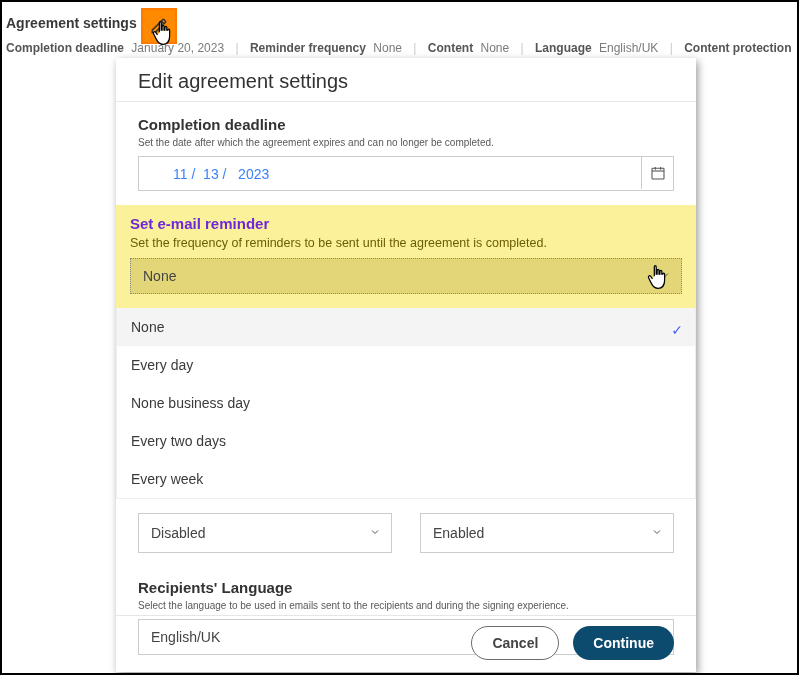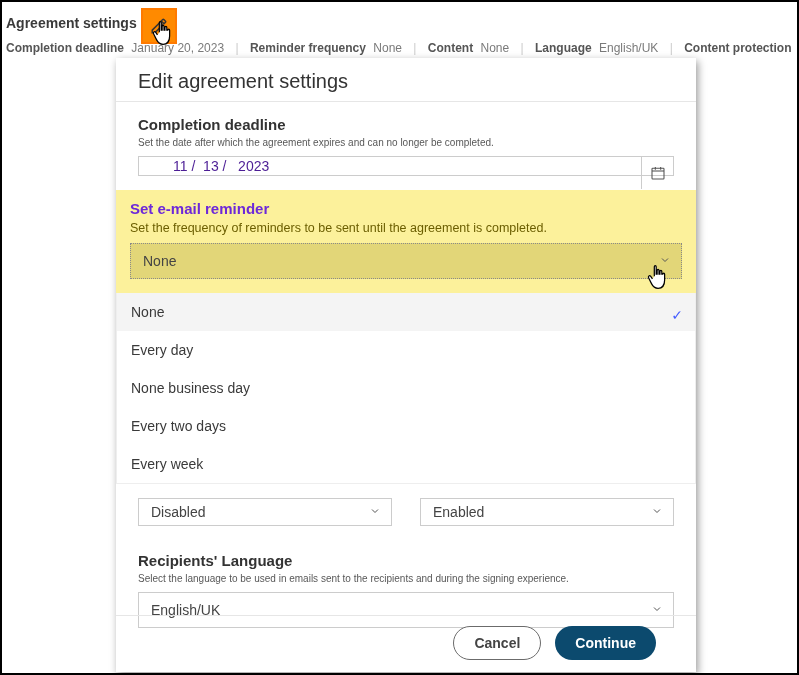--- a/index.html
+++ b/index.html
@@ -22,22 +22,22 @@
     padding:12px 22px 16px 22px;
   }
   .dialog-title { font-size:20px; font-weight:400; color:#333; margin-bottom:8px; }
   .divider { height:1px; background:#e6e6e6; margin:0 -22px 14px -22px; }
 
   .section-heading { font-size:15px; font-weight:700; color:#333; margin-bottom:4px; }
   .section-sub { font-size:10px; color:#585858; margin-bottom:8px; }
 
   .field { position:relative; }
   .date-input {
-    width:100%; height:20px; border:1px solid #ccc; padding:0 40px 0 34px;
-    font-size:14px; color:#4c1d95; background:#fff;
+    width:100%; height:35px; border:1px solid #ccc; padding:0 40px 0 34px;
+    font-size:14px; color:#3b82f6; background:#fff;
   }
   .calendar-btn {
     position:absolute; right:1px; top:1px; width:32px; height:32px;
     border-left:1px solid #ccc; display:flex; align-items:center; justify-content:center;
   }
   .calendar-btn svg { width:16px; height:16px; stroke:#555; fill:none; }
 
   .highlight-section { background:#fcf19b; margin:14px -22px 0 -22px; padding:10px 14px 14px 14px; position:relative; }
   .hl-heading { font-size:15px; font-weight:700; color:#6d28d9; margin-bottom:4px; }
   .hl-sub { font-size:12.5px; color:#6b5e00; margin-bottom:8px; }
@@ -51,32 +51,32 @@
     margin:0 -22px; background:#fff; border:1px solid #eee; border-top:none;
   }
   .option-item {
     padding:11px 14px; font-size:14px; color:#3a3a3a; position:relative;
   }
   .option-item.selected { background:#f4f4f4; }
   .check-mark { position:absolute; right:12px; top:14px; color:#445cff; font-size:14px; }
 
   .dual-selects { display:flex; gap:28px; margin-top:14px; }
   .mini-select {
-    flex:1; height:28px; border:1px solid #ccc; padding:0 34px 0 12px;
+    flex:1; height:40px; border:1px solid #ccc; padding:0 34px 0 12px;
     font-size:14px; color:#444; display:flex; align-items:center; position:relative;
     background:#fff;
   }
   .chevron { position:absolute; right:10px; top:50%; transform:translateY(-50%); }
   .chevron svg { width:12px; height:12px; stroke:#555; fill:none; stroke-width:2; }
 
   .lang-section { margin-top:26px; }
   .lang-select { margin-top:8px; width:100%; height:36px; border:1px solid #ccc; padding:0 34px 0 12px; font-size:14px; color:#444; display:flex; align-items:center; position:relative; }
 
   .footer-line { position:absolute; bottom:56px; left:0; right:0; height:1px; background:#e6e6e6; }
-  .footer { position:absolute; bottom:12px; right:40px; display:flex; gap:14px; }
+  .footer { position:absolute; bottom:12px; right:22px; display:flex; gap:14px; }
   .btn-cancel {
     height:34px; padding:0 20px; border-radius:17px; border:1.5px solid #6b6b6b;
     background:#fff; color:#444; font-weight:600; font-size:14px; display:flex; align-items:center;
   }
   .btn-continue {
     height:34px; padding:0 20px; border-radius:17px; border:none;
     background:#0c4a6e; color:#fff; font-weight:700; font-size:14px; display:flex; align-items:center;
   }
 
   .hand-cursor { position:absolute; width:30px; height:32px; z-index:50; pointer-events:none; }

